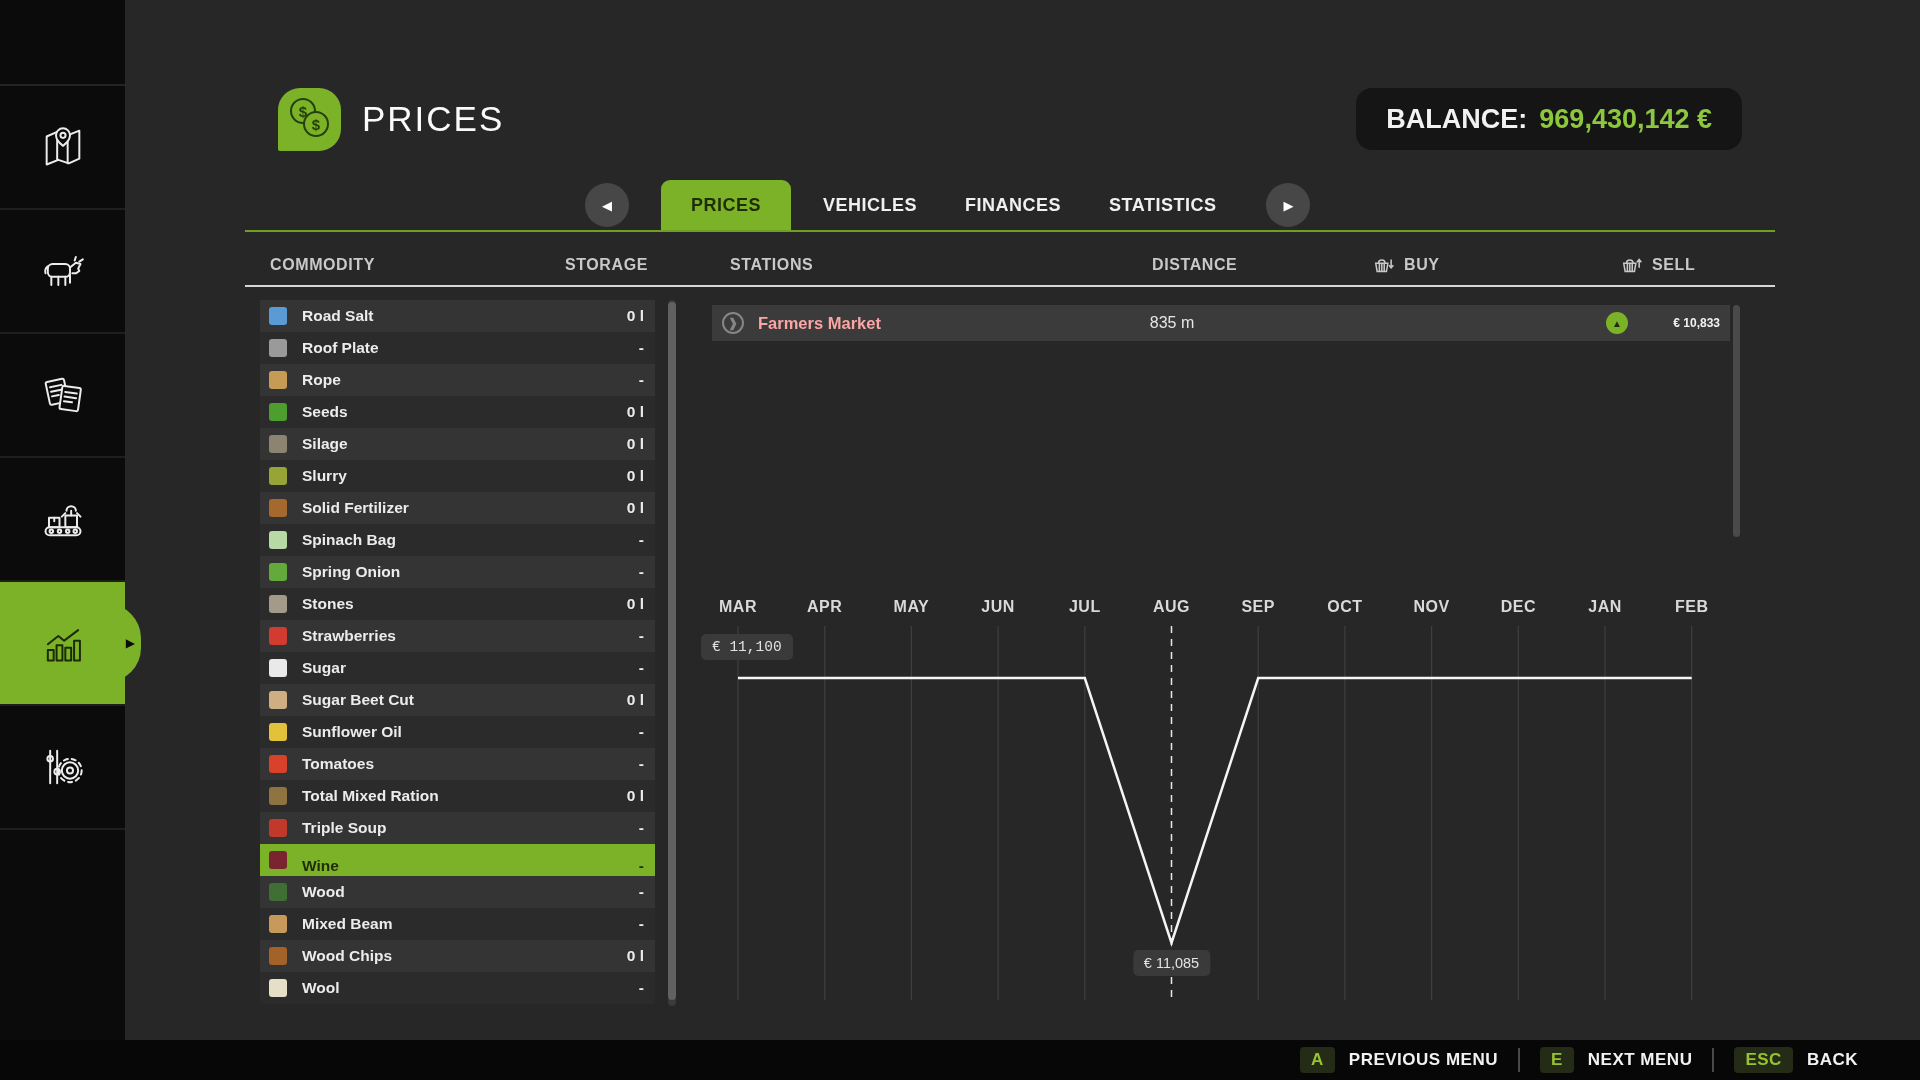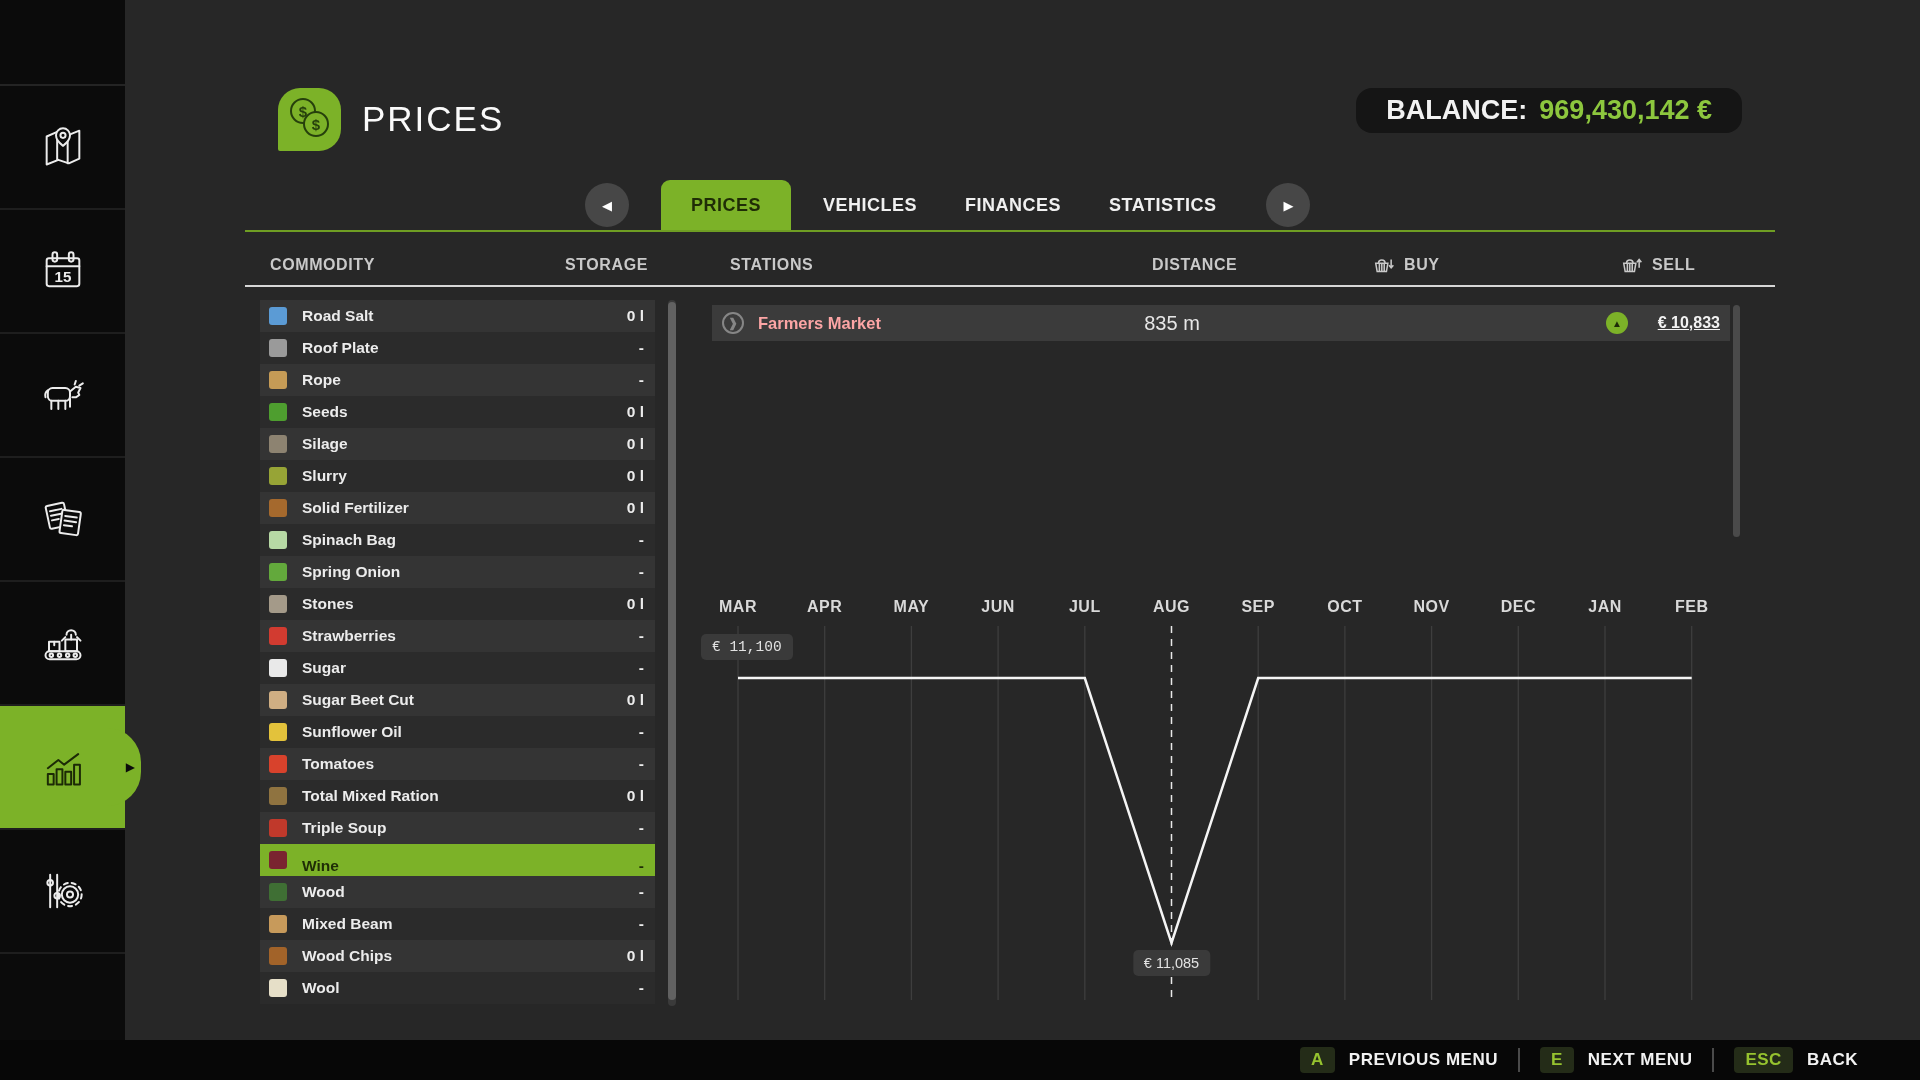--- a/index.html
+++ b/index.html
@@ -15,21 +15,21 @@
   .side-cell.active { background:var(--accent-green,#7cb228); }
   .side-cell.active svg { stroke:#1c2a06; }
   .bump { position:absolute; right:-16px; top:50%; transform:translateY(-50%); width:34px; height:78px;
           background:var(--accent-green,#7cb228); border-radius:0 40px 40px 0 / 0 40px 40px 0; }
   .bump-arrow { position:absolute; right:-10px; top:50%; transform:translateY(-52%); color:#0b0b0b; font-size:12px; }
 
   
   .hdr-icon { position:absolute; left:278px; top:88px; width:63px; height:63px; background:var(--accent-green,#7cb228);
               border-radius:22px 22px 22px 2px; }
   .page-title { position:absolute; left:362px; top:99px; font-size:35px; color:#fafafa; letter-spacing:2px; font-weight:500; }
-  .balance { position:absolute; right:178px; top:88px; height:45px; background:#151515; border-radius:16px;
+  .balance { position:absolute; right:178px; top:88px; height:62px; background:#151515; border-radius:16px;
              display:flex; align-items:center; padding:0 30px; font-size:27px; font-weight:bold; color:#f2f2f2; }
   .balance .amount { color:var(--balance-green,#8dc73e); margin-left:12px; }
 
   
   .tabs { position:absolute; left:585px; top:180px; height:50px; display:flex; align-items:center; }
   .nav-circle { width:44px; height:44px; border-radius:50%; background:#474747; color:#fff; font-size:13px;
                 display:flex; align-items:center; justify-content:center; cursor:pointer; border:none; }
   .nav-circle.left { margin-right:24px; }
   .nav-circle.right { margin-left:26px; }
   .tab { padding:0 24px; font-size:18px; font-weight:bold; color:#f0f0f0; letter-spacing:0.5px; height:50px;
@@ -54,24 +54,24 @@
   .c-row.selected .c-name, .c-row.selected .c-storage { color:var(--selection-text,#1f2d06);margin-top:11px; }
   .list-scrollbar { position:absolute; left:668px; top:300px; width:8px; height:706px; background:#3a3a3a; border-radius:4px; }
   .list-scrollbar .thumb { position:absolute; left:0; top:2px; width:8px; height:698px; background:#616161; border-radius:4px; cursor:pointer; }
 
   
   .station-row { position:absolute; left:712px; top:305px; width:1018px; height:36px; background:#3b3b3b;
                  display:flex; align-items:center; padding:0 10px 0 10px; cursor:pointer; }
   .station-icon { width:22px; height:22px; border-radius:50%; border:2px solid #868686; color:#868686;
                   display:flex; align-items:center; justify-content:center; font-size:12px; font-weight:bold; margin-right:14px; flex:0 0 auto; }
   .station-name { font-size:16.5px; font-weight:bold; color:#fca5a5; }
-  .station-distance { position:absolute; left:400px; width:120px; text-align:center; font-size:20px; color:#e6e6e6; }
+  .station-distance { position:absolute; left:400px; width:120px; text-align:center; font-size:16px; color:#e6e6e6; }
   .trend-circle { margin-left:auto; width:22px; height:22px; border-radius:50%; background:var(--accent-green,#7cb228);
                   display:flex; align-items:center; justify-content:center; font-size:10px; color:#1e2b07; }
-  .station-price { width:92px; text-align:right; font-size:16px; font-weight:bold; color:#f2f2f2;text-decoration:underline; }
+  .station-price { width:92px; text-align:right; font-size:12px; font-weight:bold; color:#f2f2f2; }
   .panel-scrollbar { position:absolute; left:1733px; top:305px; width:7px; height:232px; background:#4a4a4a; border-radius:4px; cursor:pointer; }
 
   
   .chart { position:absolute; left:695px; top:588px; width:1045px; height:424px; }
   .chart svg { position:absolute; left:0; top:0; }
   .price-tag { position:absolute; background:#3a3a3a; color:#e2e2e2; font-size:14.5px; padding:5px 11px; border-radius:5px; white-space:nowrap; }
   .price-tag.max { left:6px; top:46px;font-family:Liberation Mono, monospace; }
   .price-tag.min { top:362px; transform:translateX(-50%); }
 
   
@@ -92,29 +92,20 @@
 
     <div class="side-cell">
       <svg viewBox="0 0 48 48">
         <path d="M10 15 L19 11 L28 14 L38 10 L38 34 L29 38 L20 35 L10 39 Z"></path>
         <path d="M19 11 V35 M28 14 V38"></path>
         <path d="M24 8 a6 6 0 0 1 6 6 c0 4.5 -6 9 -6 9 s-6 -4.5 -6 -9 a6 6 0 0 1 6 -6 z" fill="#0b0b0b"></path>
         <circle cx="24" cy="14" r="2.2"></circle>
       </svg>
     </div>
 
-    <div class="side-cell">
-      <svg viewBox="0 0 48 48">
-        <rect x="10" y="13" width="28" height="24" rx="2"></rect>
-        <path d="M10 20 H38"></path>
-        <rect x="15" y="8" width="4" height="8" rx="2"></rect>
-        <rect x="29" y="8" width="4" height="8" rx="2"></rect>
-        <text x="24" y="33" font-size="13" font-weight="bold" fill="#ececec" stroke="none" text-anchor="middle" font-family="Liberation Sans, sans-serif">15</text>
-      </svg>
-    </div>
 
     <div class="side-cell">
       <svg viewBox="0 0 48 48">
         <rect x="11" y="18" width="19" height="11" rx="4"></rect>
         <path d="M30 21 l5 -4 4 1 -2 4 1 2 -3 2 -3 0"></path>
         <path d="M14 29 v7 M20 29 v7 M26 29 v7 M30 27 v7"></path>
         <path d="M11 20 q-3 2 -2 6"></path>
         <path d="M34 15 l1 -3 M38 16 l3 -2"></path>
       </svg>
     </div>

